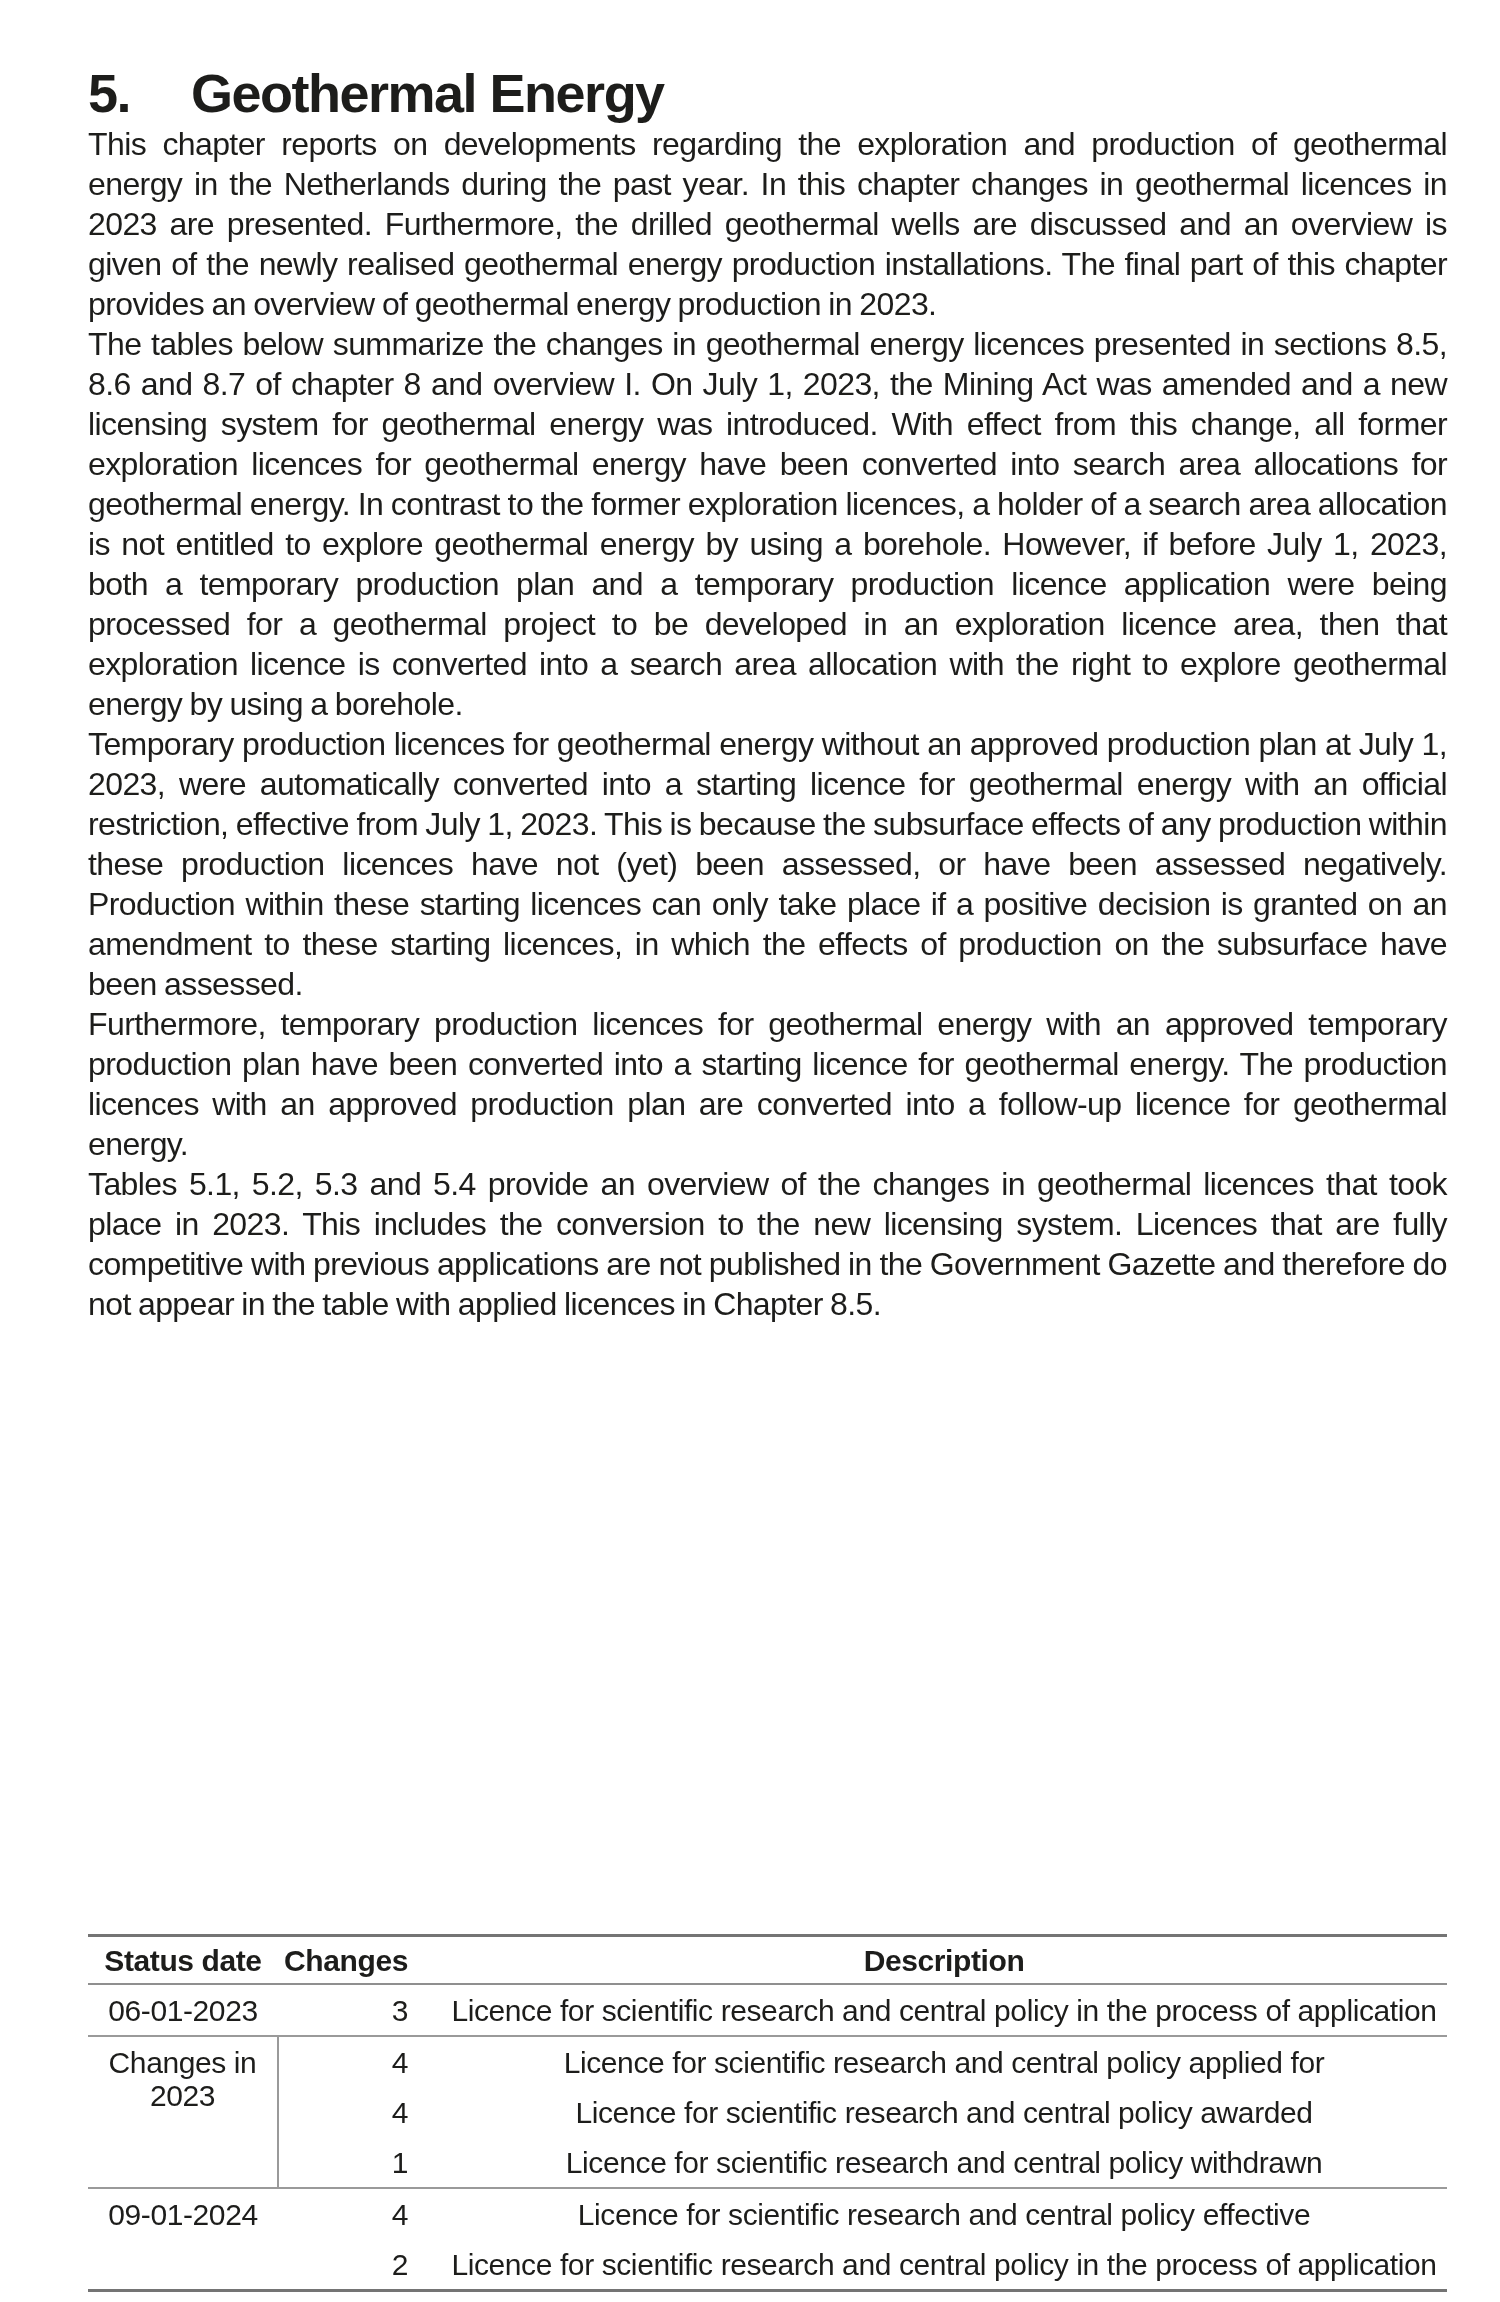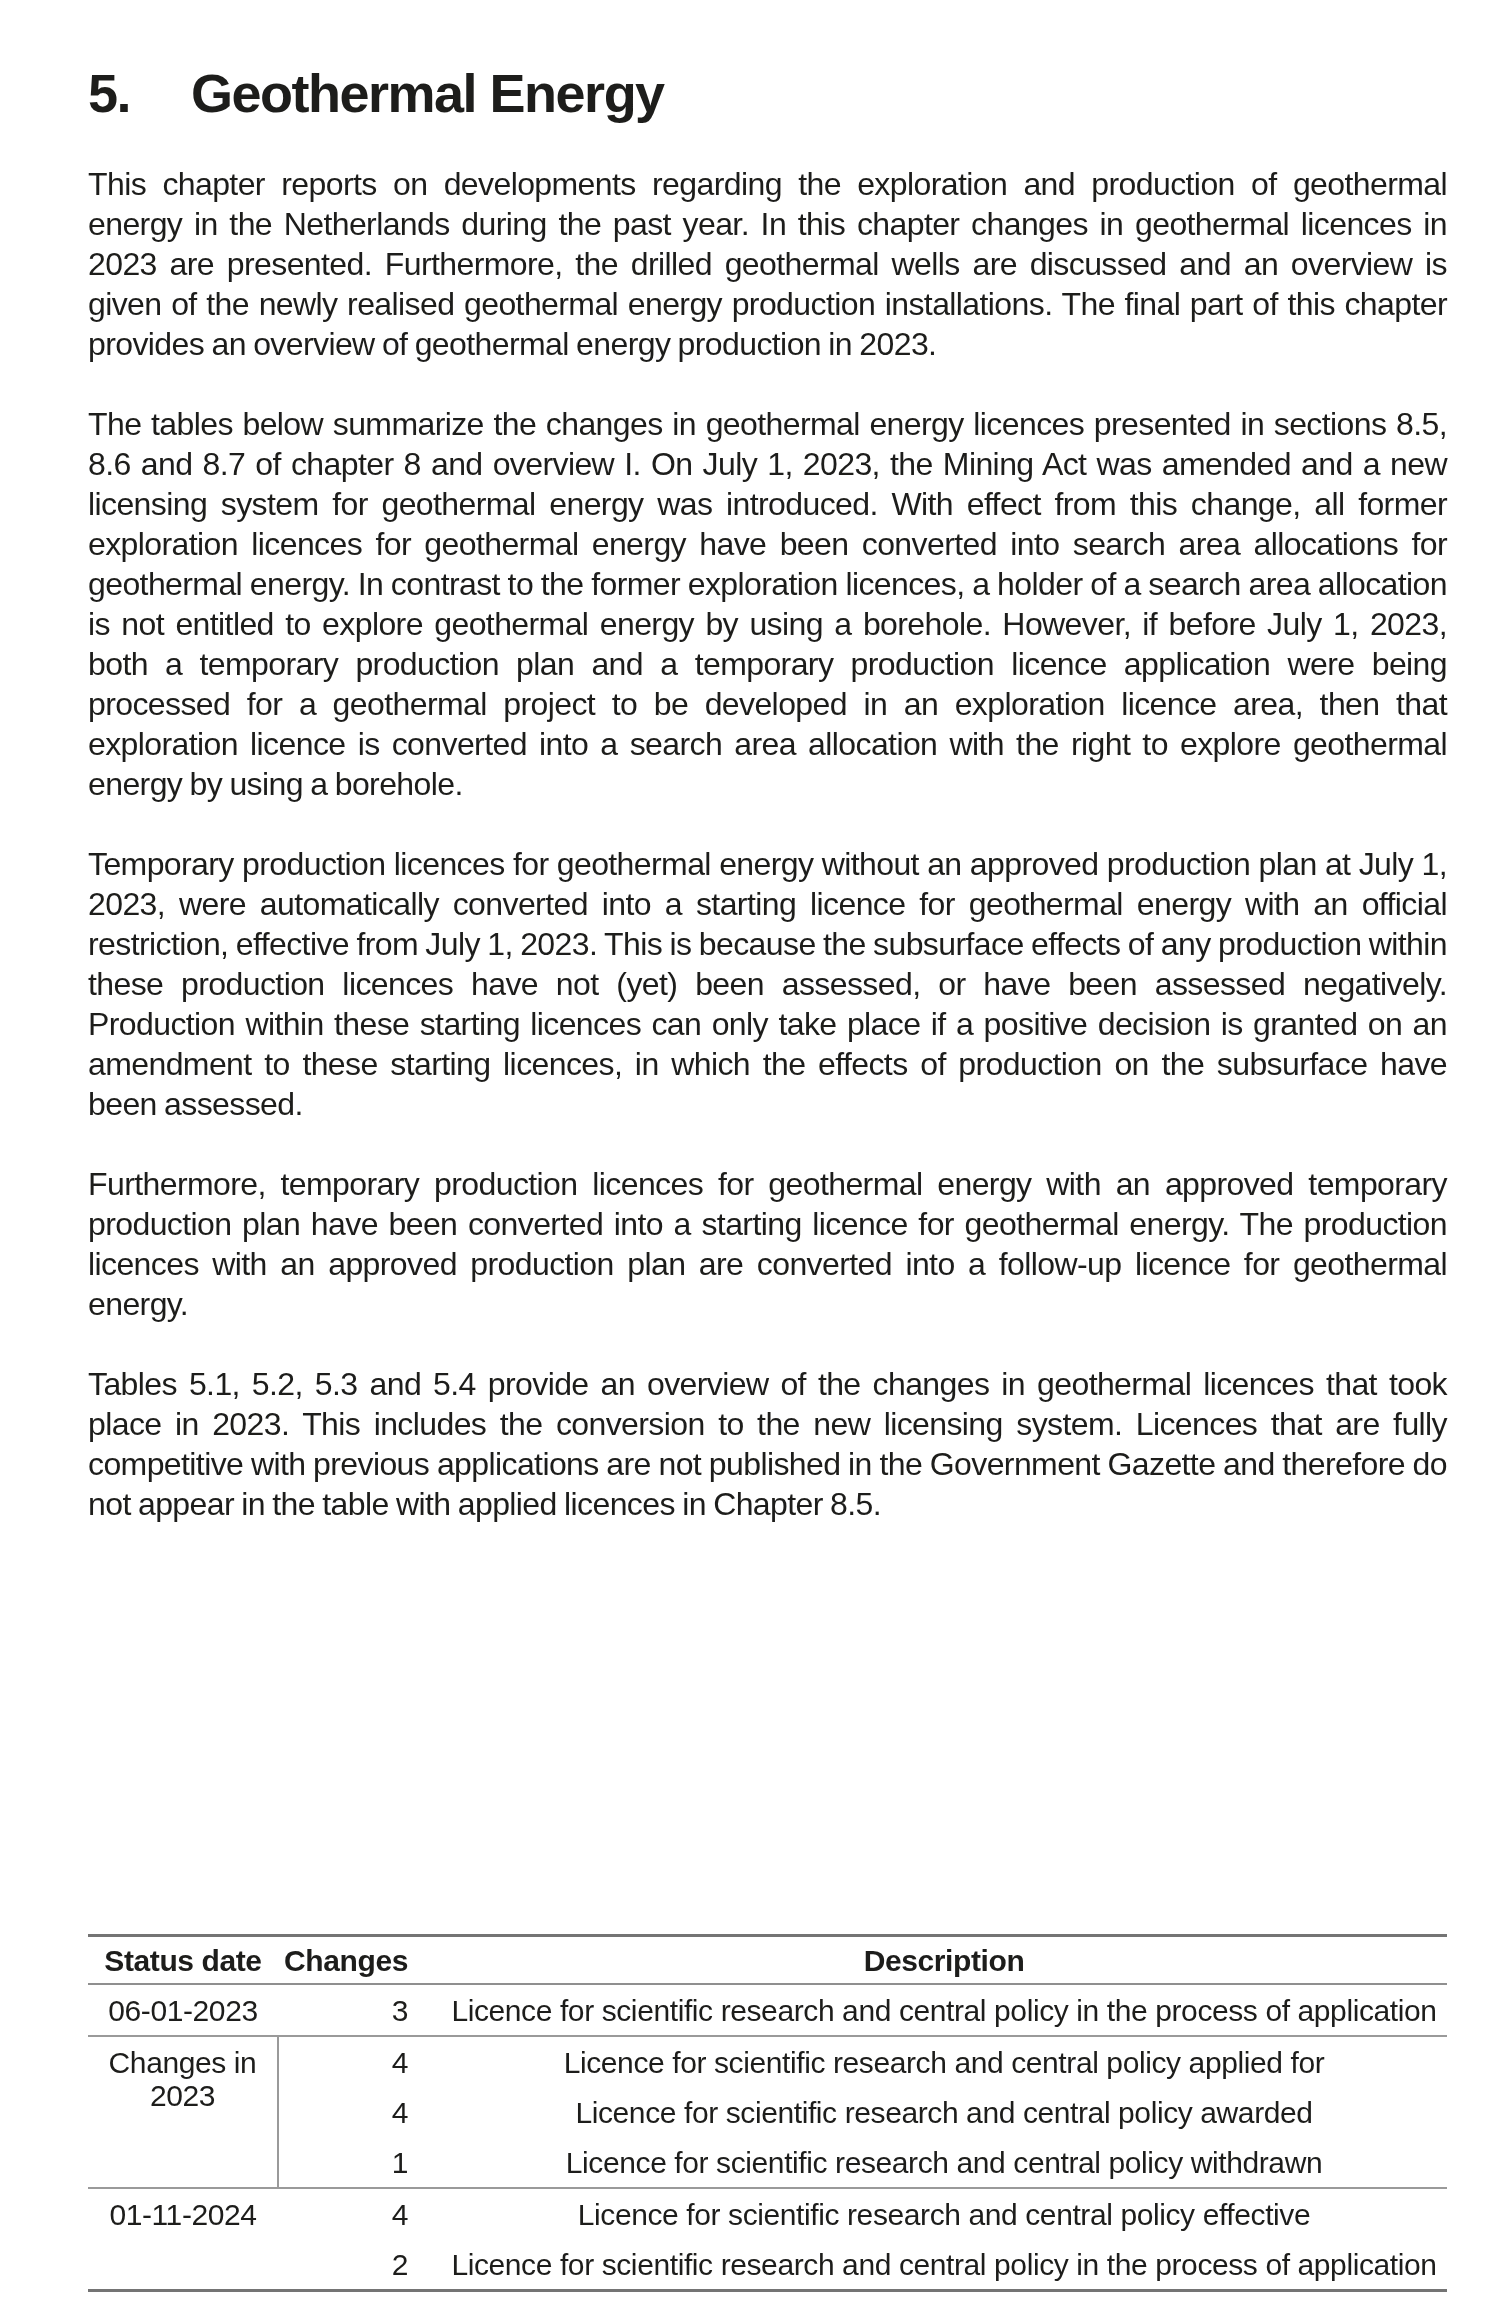--- a/index.html
+++ b/index.html
@@ -7,21 +7,20 @@
     width: 1500px;
     height: 2302px;
     box-sizing: border-box;
     background: #ffffff;
     color: #1d1d1b;
     font-family: "Liberation Sans", sans-serif;
     padding: 0 53px 0 88px;
     display: flex;
     flex-direction: column;
     overflow: hidden;
-    gap: 40px;
   }
   h1 {
     font-size: 54px;
     line-height: 62px;
     font-weight: bold;
     letter-spacing: -1.5px;
     margin: 62px 0 0 0;
   }
   .h1-num { display: inline-block; width: 103px; }
   h2 {
@@ -130,21 +129,21 @@
           <td class="desc">Licence for scientific research and central policy awarded</td>
         </tr>
         <tr>
           <td class="num">1</td>
           <td class="desc">Licence for scientific research and central policy withdrawn</td>
         </tr>
       </tbody>
 
       <tbody>
         <tr>
-          <td class="status" rowspan="2">01-11-2024</td>
+          <td class="status" rowspan="2">09-01-2024</td>
           <td class="num">4</td>
           <td class="desc">Licence for scientific research and central policy effective</td>
         </tr>
         <tr>
           <td class="num">2</td>
           <td class="desc">Licence for scientific research and central policy in the process of application</td>
         </tr>
       </tbody>
     </table>
   </div>

